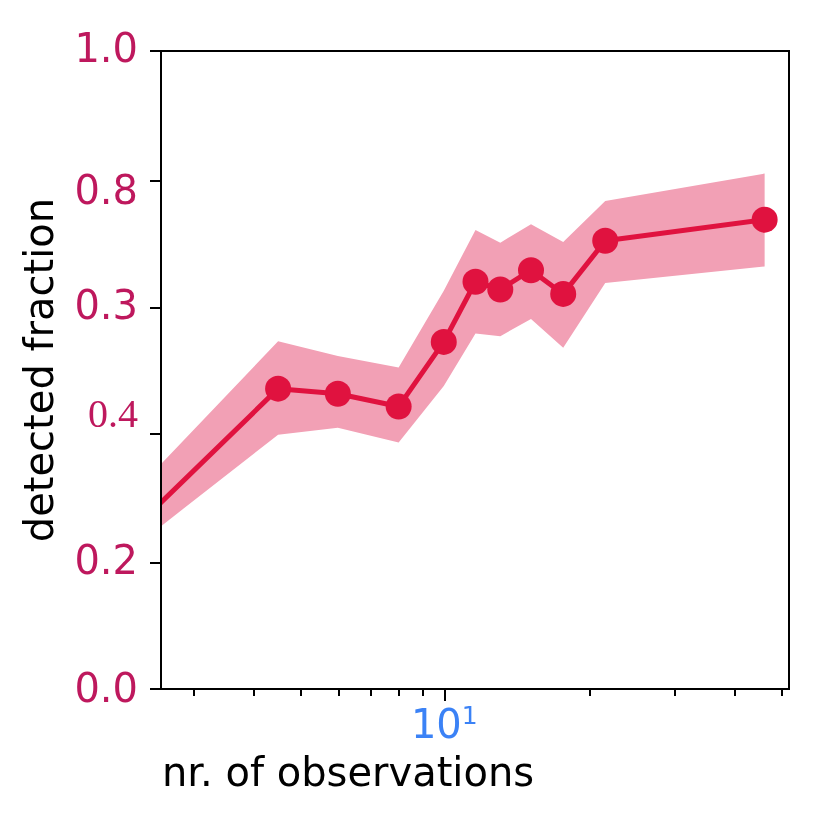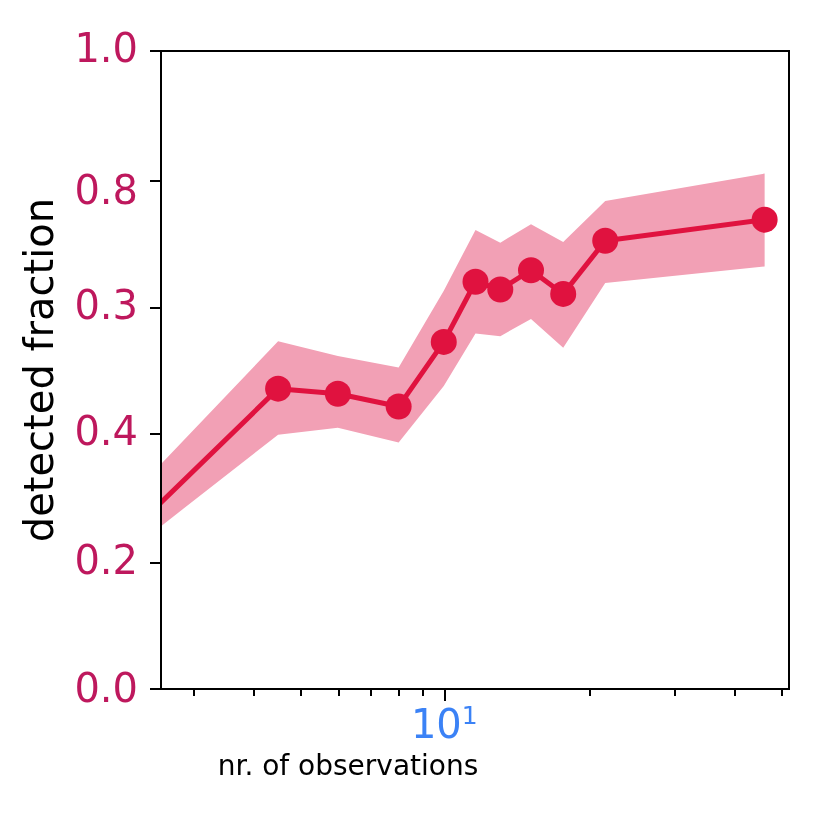--- a/index.html
+++ b/index.html
@@ -77,21 +77,21 @@
     vertical-align: super;
     line-height: 0;
   }
   
   #xlabel {
     position: absolute;
     top: 752px;
     left: 0;
     width: 696px;
     text-align: center;
-    font-size: 28px;
+    font-size: 40px;
     color: #000000;
     line-height: 1;
   }
   #ylabel {
     position: absolute;
     left: 0;
     top: 0;
     width: 640px;
     height: 50px;
     line-height: 50px;
@@ -104,21 +104,21 @@
   }
 </style>
 </head>
 <body>
 
 <div id="figure">
 
   <div class="ytick-label" style="top: 28px;">1.0</div>
   <div class="ytick-label" style="top: 170px;">0.8</div>
   <div class="ytick-label" style="top: 285px;">0.3</div>
-  <div class="ytick-label" style="top: 411px;">0.4</div>
+  <div class="ytick-label" style="top: 394px; font-family: Liberation Serif, serif;">0.4</div>
   <div class="ytick-label" style="top: 540px; text-align: right;">0.2</div>
   <div class="ytick-label" style="top: 668px; margin-left: 32px;">0.0</div>
 
   <div class="ytick" style="top: 50px;"></div>
   <div class="ytick" style="top: 180px;"></div>
   <div class="ytick" style="top: 306.7px;"></div>
   <div class="ytick" style="top: 433.3px;"></div>
   <div class="ytick" style="top: 561.7px;"></div>
   <div class="ytick" style="top: 688px;"></div>
 

